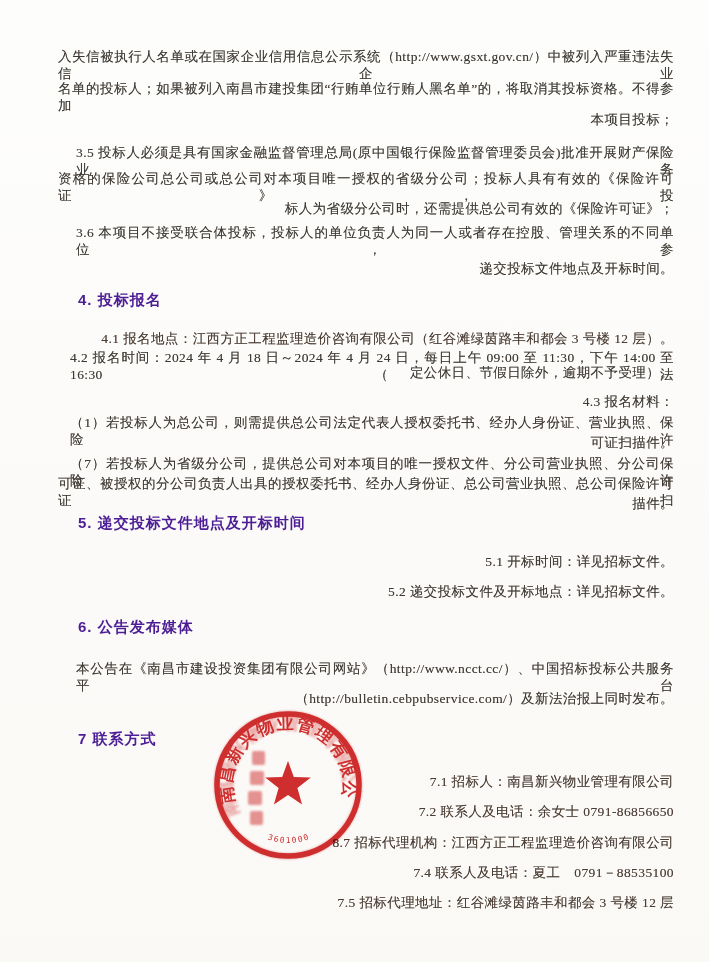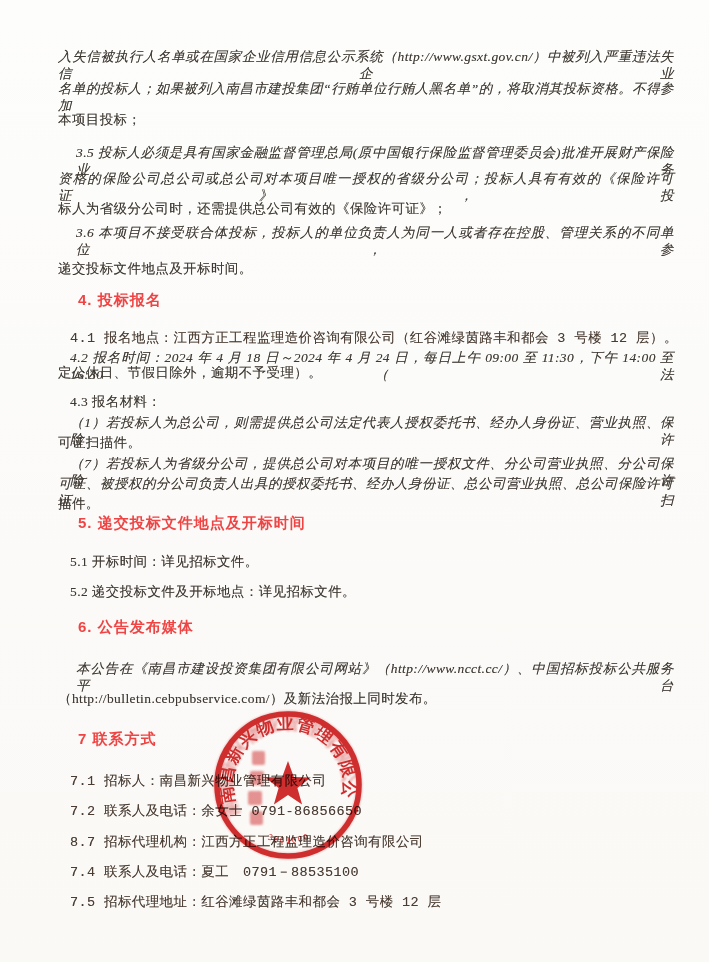--- a/index.html
+++ b/index.html
@@ -8,33 +8,34 @@
     background:#fbfaf8;
     font-family:"Liberation Serif","DejaVu Serif",serif;
   }
   .paper{position:absolute;inset:0;background:linear-gradient(180deg,#fdfdfc 0%,#fbfaf8 60%,#faf9f6 100%);}
   
   .ln{
     position:absolute;
     font-size:13.5px;line-height:17px;color:#3e3933;
     letter-spacing:0.4px;white-space:nowrap;
     text-shadow:0 0 0.6px rgba(60,50,40,.45);
+    text-align:right;
   }
   
-  .j{white-space:normal;text-align:justify;text-align-last:justify;font-style:italic;}
+  .j{white-space:normal;text-align:justify;text-align-last:justify;}
   .w-wrap{left:58px;width:616px;}      
   .w-ind{left:76px;width:598px;}       
   .w-item{left:70px;width:604px;}      
   .hd{
     position:absolute;left:78px;
     font-family:"Liberation Sans","DejaVu Sans",sans-serif;
-    font-weight:bold;font-size:15px;color:#ef4444;letter-spacing:1px;
+    font-weight:bold;font-size:15px;color:#4c1d95;letter-spacing:1px;
     white-space:nowrap;
   }
-  .tint{color:#4a3c33;font-family:Liberation Mono, monospace;}
+  .tint{color:#4a3c33;}
   
   .seal{
     position:absolute;left:199px;top:696px;width:178px;height:178px;
     mix-blend-mode:multiply;opacity:.92;filter:blur(.3px);
     pointer-events:none;
   }
   .seal svg{width:100%;height:100%;}
   .seal .ring{fill:none;stroke:#cf1d1d;stroke-width:5.5;}
   .seal .arc-text{fill:#cf1d1d;font-family:"Liberation Sans","DejaVu Sans",sans-serif;
     font-weight:bold;font-size:17px;letter-spacing:2px;}

